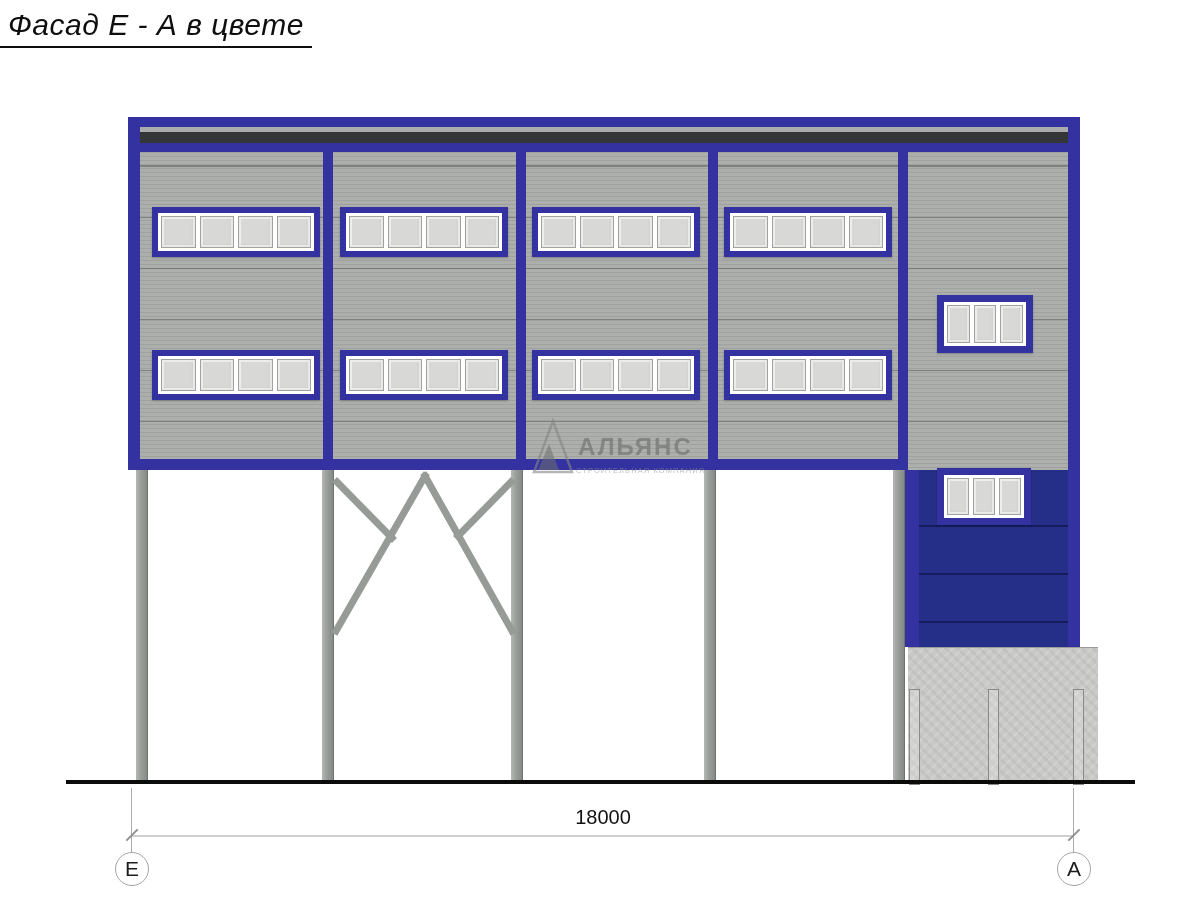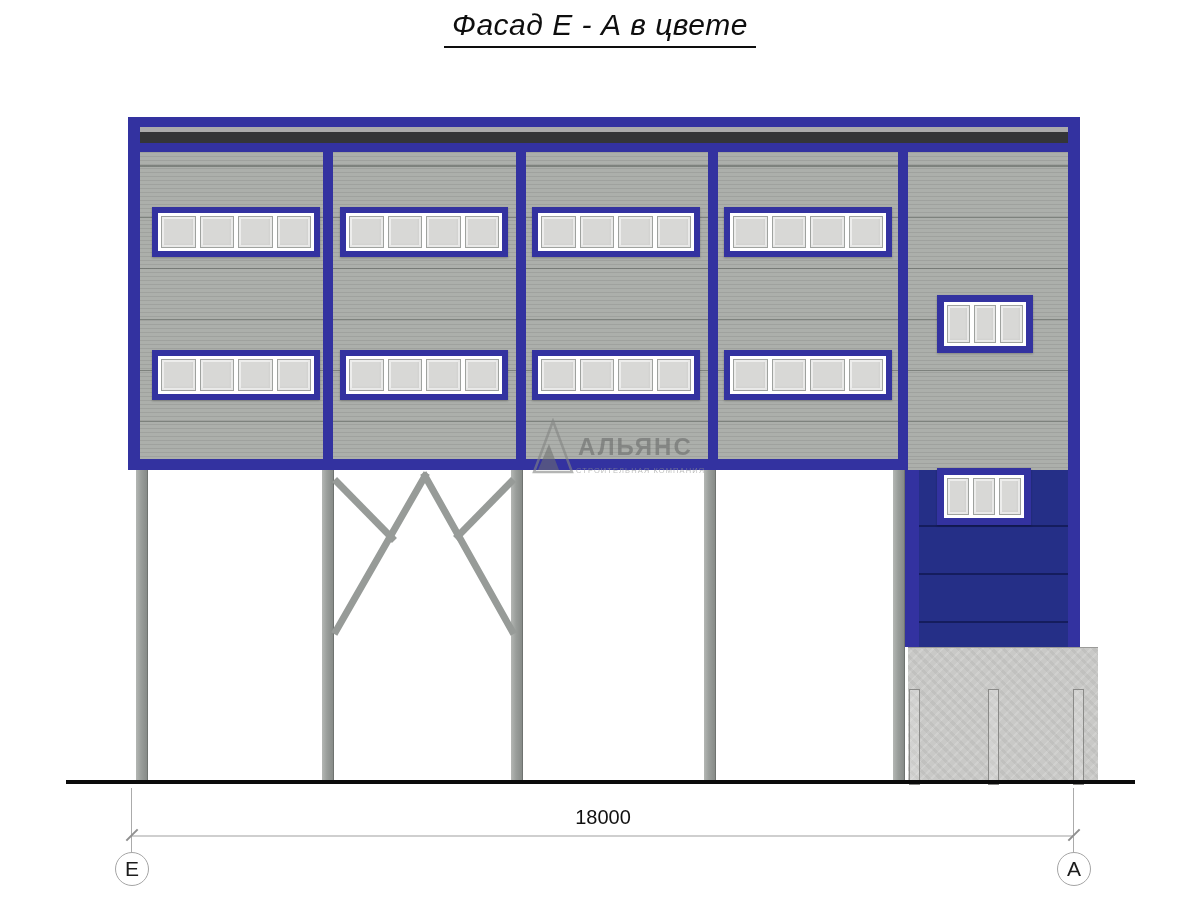--- a/index.html
+++ b/index.html
@@ -14,21 +14,21 @@
     --ground:#0B0B0B;
   }
   html,body{margin:0;padding:0;}
   body{
     width:1200px;height:900px;position:relative;background:#ffffff;overflow:hidden;
     font-family:"Liberation Sans","DejaVu Sans",sans-serif;
   }
   .abs{position:absolute;box-sizing:border-box;}
 
   
-  .title-wrap{position:absolute;top:8px;left:0;width:100%;text-align:center;}
+  .title-wrap{position:absolute;top:8px;left:0;width:100%;}
   .title{
     display:inline-block;font-style:italic;font-size:30px;color:#0e0e0e;
     border-bottom:2.5px solid #0e0e0e;padding:0 8px 4px 8px;letter-spacing:0.5px;
   }
 
   
   .top-band{left:128px;top:117px;width:950px;height:35px;background:var(--frame-blue);}
   .roof-light{left:6px;top:10px;width:938px;height:5px;background:var(--roof-light);position:absolute;}
   .roof-dark{left:6px;top:15px;width:938px;height:11px;background:var(--roof-dark);position:absolute;}
 

